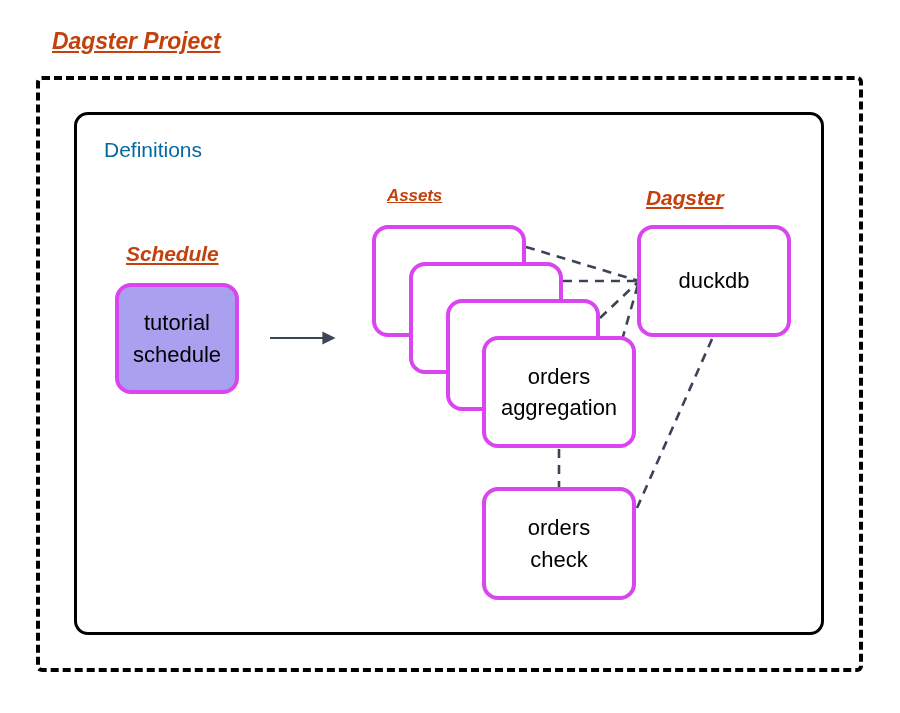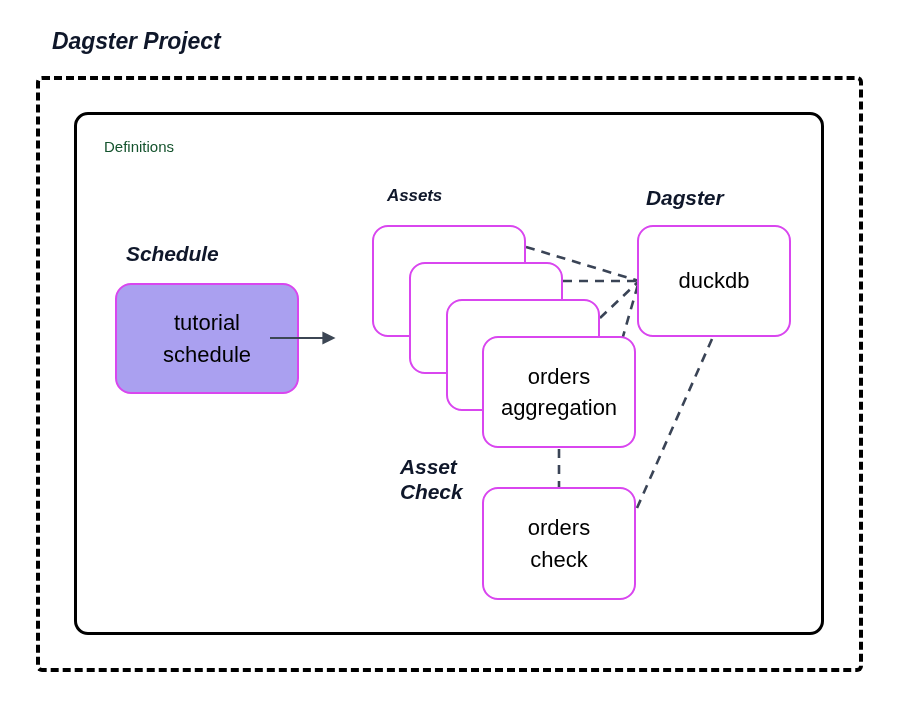--- a/index.html
+++ b/index.html
@@ -17,24 +17,25 @@
     height: 713px;
     background: #ffffff;
     overflow: hidden;
   }
 
   
   .label {
     position: absolute;
     font-style: italic;
     font-weight: 600;
-    color: #0f172a;
+    color: #c2410c;
     white-space: pre-line;
     line-height: 1.18;
     letter-spacing: -0.1px;
+    text-decoration: underline;
   }
   #project-title {
     left: 52px;
     top: 28px;
     font-size: 23px;
   }
   #label-schedule {
     left: 126px;
     top: 242px;
     font-size: 21px;
@@ -78,47 +79,47 @@
     height: 523px;
     border: 3.5px solid #000000;
     border-radius: 14px;
     box-sizing: border-box;
     background: #ffffff;
   }
   #definitions-title {
     position: absolute;
     left: 104px;
     top: 138px;
-    font-size: 15px;
-    color: #14532d;
+    font-size: 21px;
+    color: #0369a1;
     font-style: normal;
     font-weight: 400;
   }
 
   
   .node {
     position: absolute;
     box-sizing: border-box;
-    border: 2px solid #d946ef;
+    border: 4px solid #d946ef;
     border-radius: 16px;
     background: #ffffff;
     display: flex;
     align-items: center;
     justify-content: center;
     text-align: center;
     font-size: 22px;
     color: #000000;
     line-height: 1.42;
     white-space: pre-line;
   }
 
   #node-schedule {
     left: 115px;
     top: 283px;
-    width: 184px;
+    width: 124px;
     height: 111px;
     background: #aaa0f0;
     z-index: 6;
   }
 
   
   .asset-card {
     left: 372px;
     top: 225px;
     width: 154px;
@@ -195,22 +196,20 @@
   <div class="label" id="label-assets">Assets</div>
   <div class="node asset-card" id="asset-card-1"></div>
   <div class="node asset-card" id="asset-card-2"></div>
   <div class="node asset-card" id="asset-card-3"></div>
   <div class="node asset-card" id="asset-card-4">orders
 aggregation</div>
 
   <div class="label" id="label-resource">Dagster</div>
   <div class="node" id="node-duckdb">duckdb</div>
 
-  <div class="label" id="label-asset-check">Asset
-Check</div>
   <div class="node" id="node-orders-check">orders
 check</div>
 
   <svg id="connectors" viewBox="0 0 900 713" xmlns="http://www.w3.org/2000/svg">
     <defs>
       <marker id="arrowhead" markerWidth="7" markerHeight="7" refX="1.2" refY="3" orient="auto" markerUnits="strokeWidth">
         <path d="M0,0 L0,6 L6,3 z" fill="#3c4654"></path>
       </marker>
     </defs>
 

